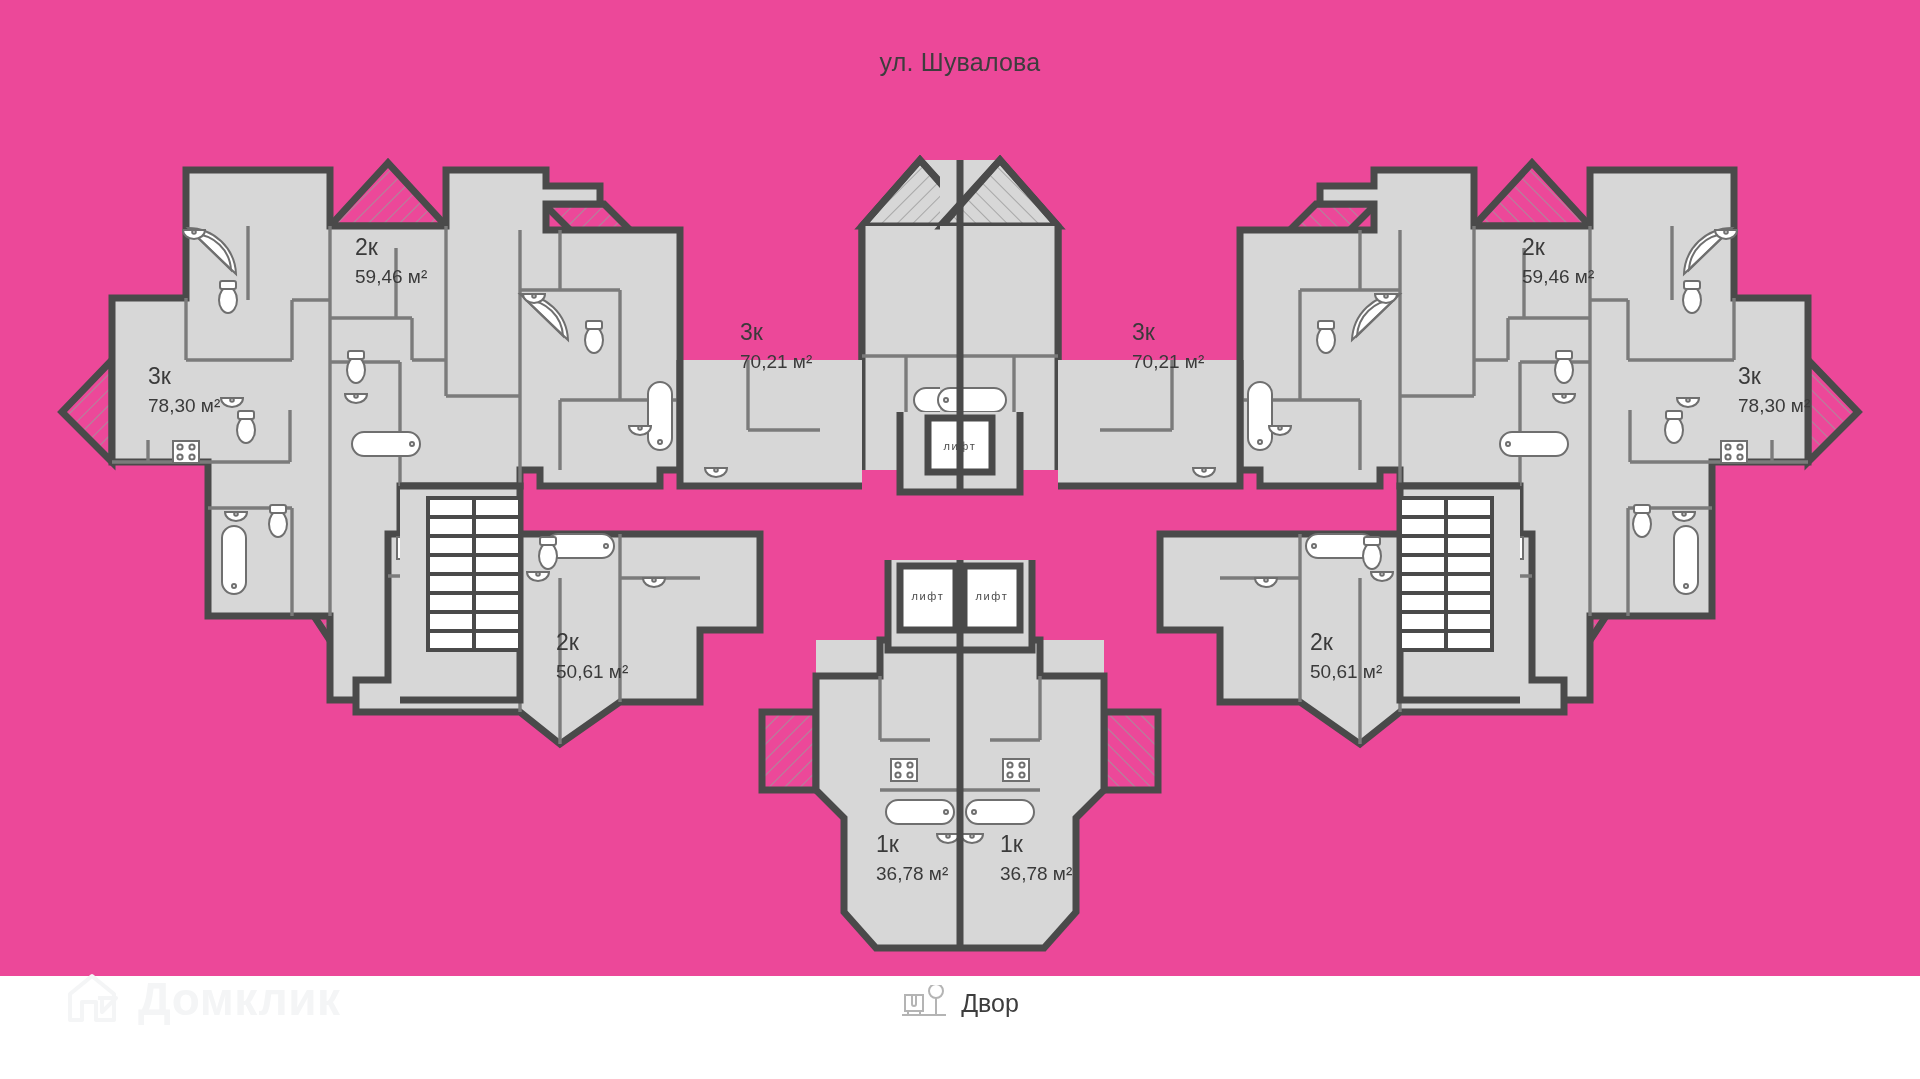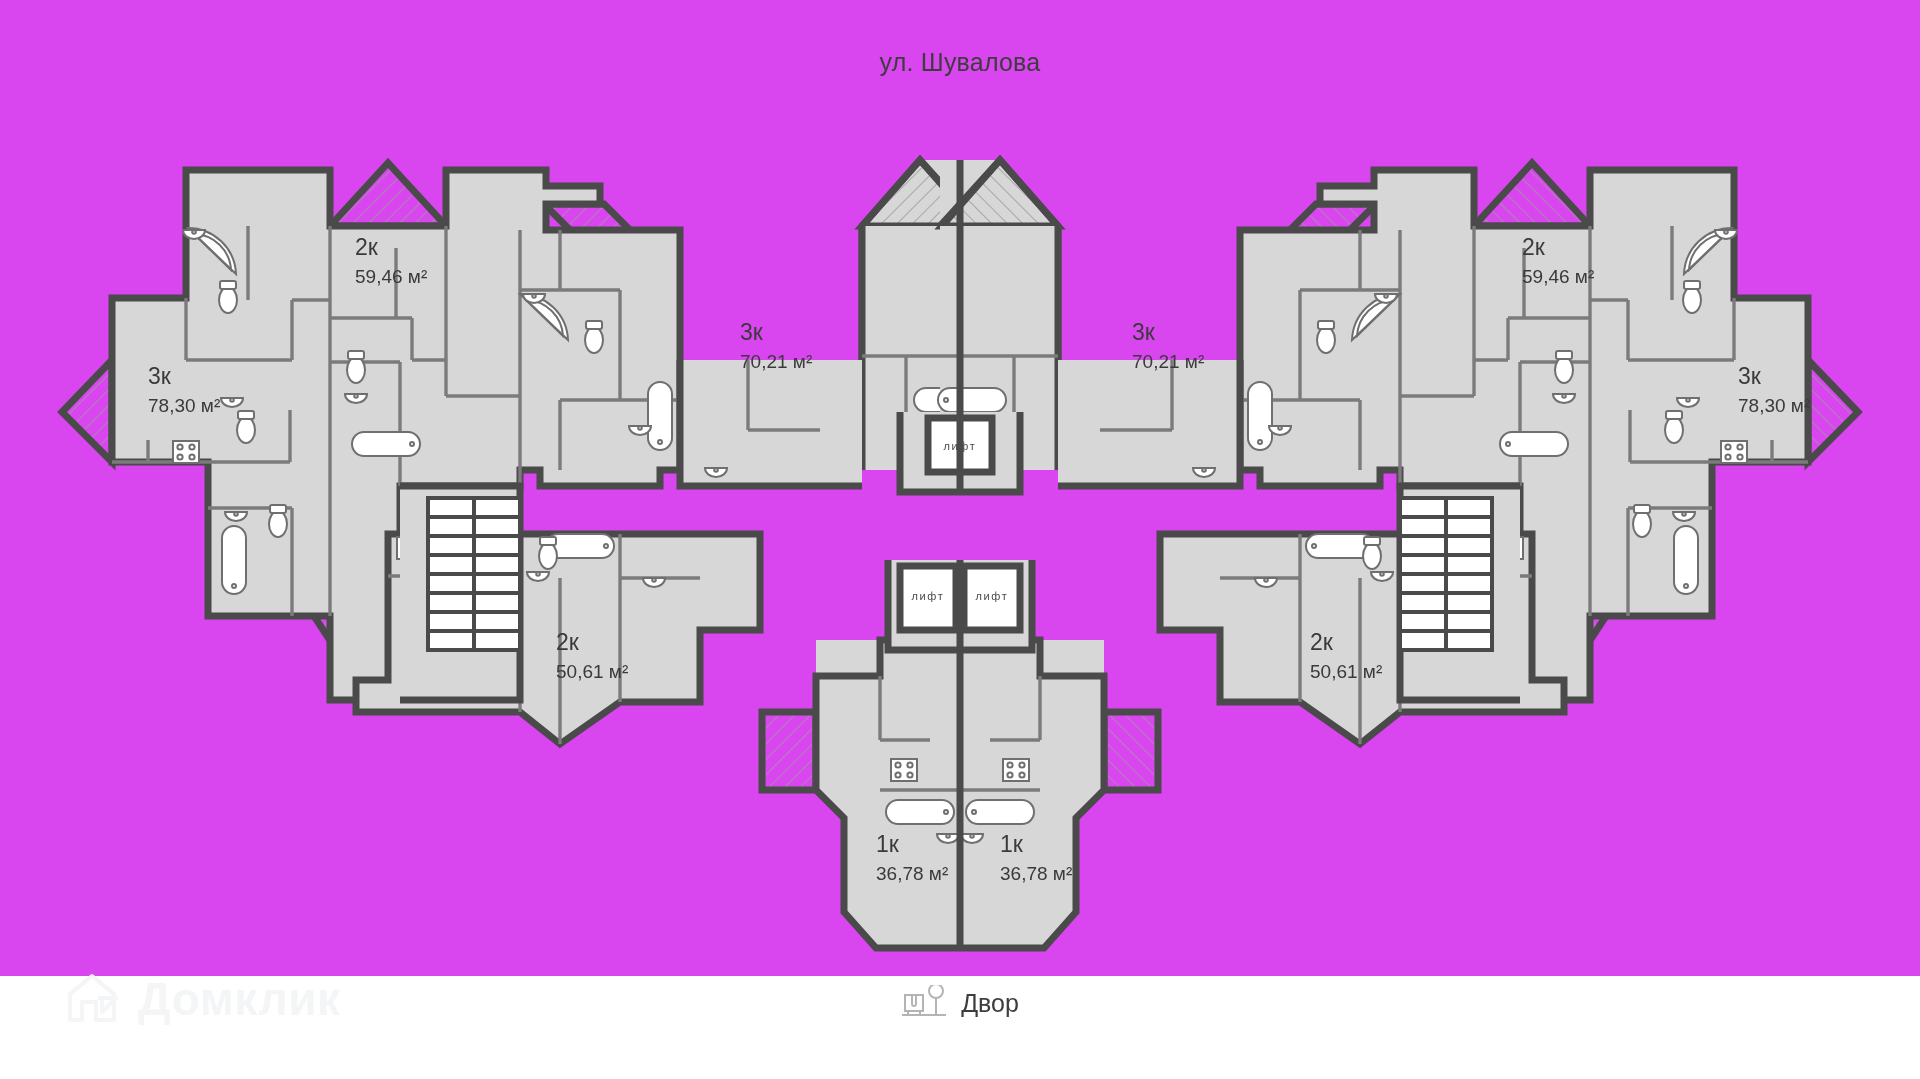--- a/index.html
+++ b/index.html
@@ -1,17 +1,17 @@
 <!DOCTYPE html>
 <html><head>
 <meta charset="utf-8">
 <style>
   html,body{margin:0;padding:0;background:#ffffff;}
   body{width:1920px;height:1079px;overflow:hidden;font-family:"Liberation Sans",sans-serif;}
-  #stage{position:relative;width:1920px;height:976px;background:#d946ef;}
+  #stage{position:relative;width:1920px;height:976px;background:#ec4899;}
 
   .street-label{
     position:absolute;left:0;right:0;top:48px;text-align:center;
     font-size:25px;color:#3d3d3d;letter-spacing:.2px;
   }
 
   .yard-wrap{
     position:absolute;left:0;right:0;top:985px;
     display:flex;align-items:center;justify-content:center;gap:14px;
   }

